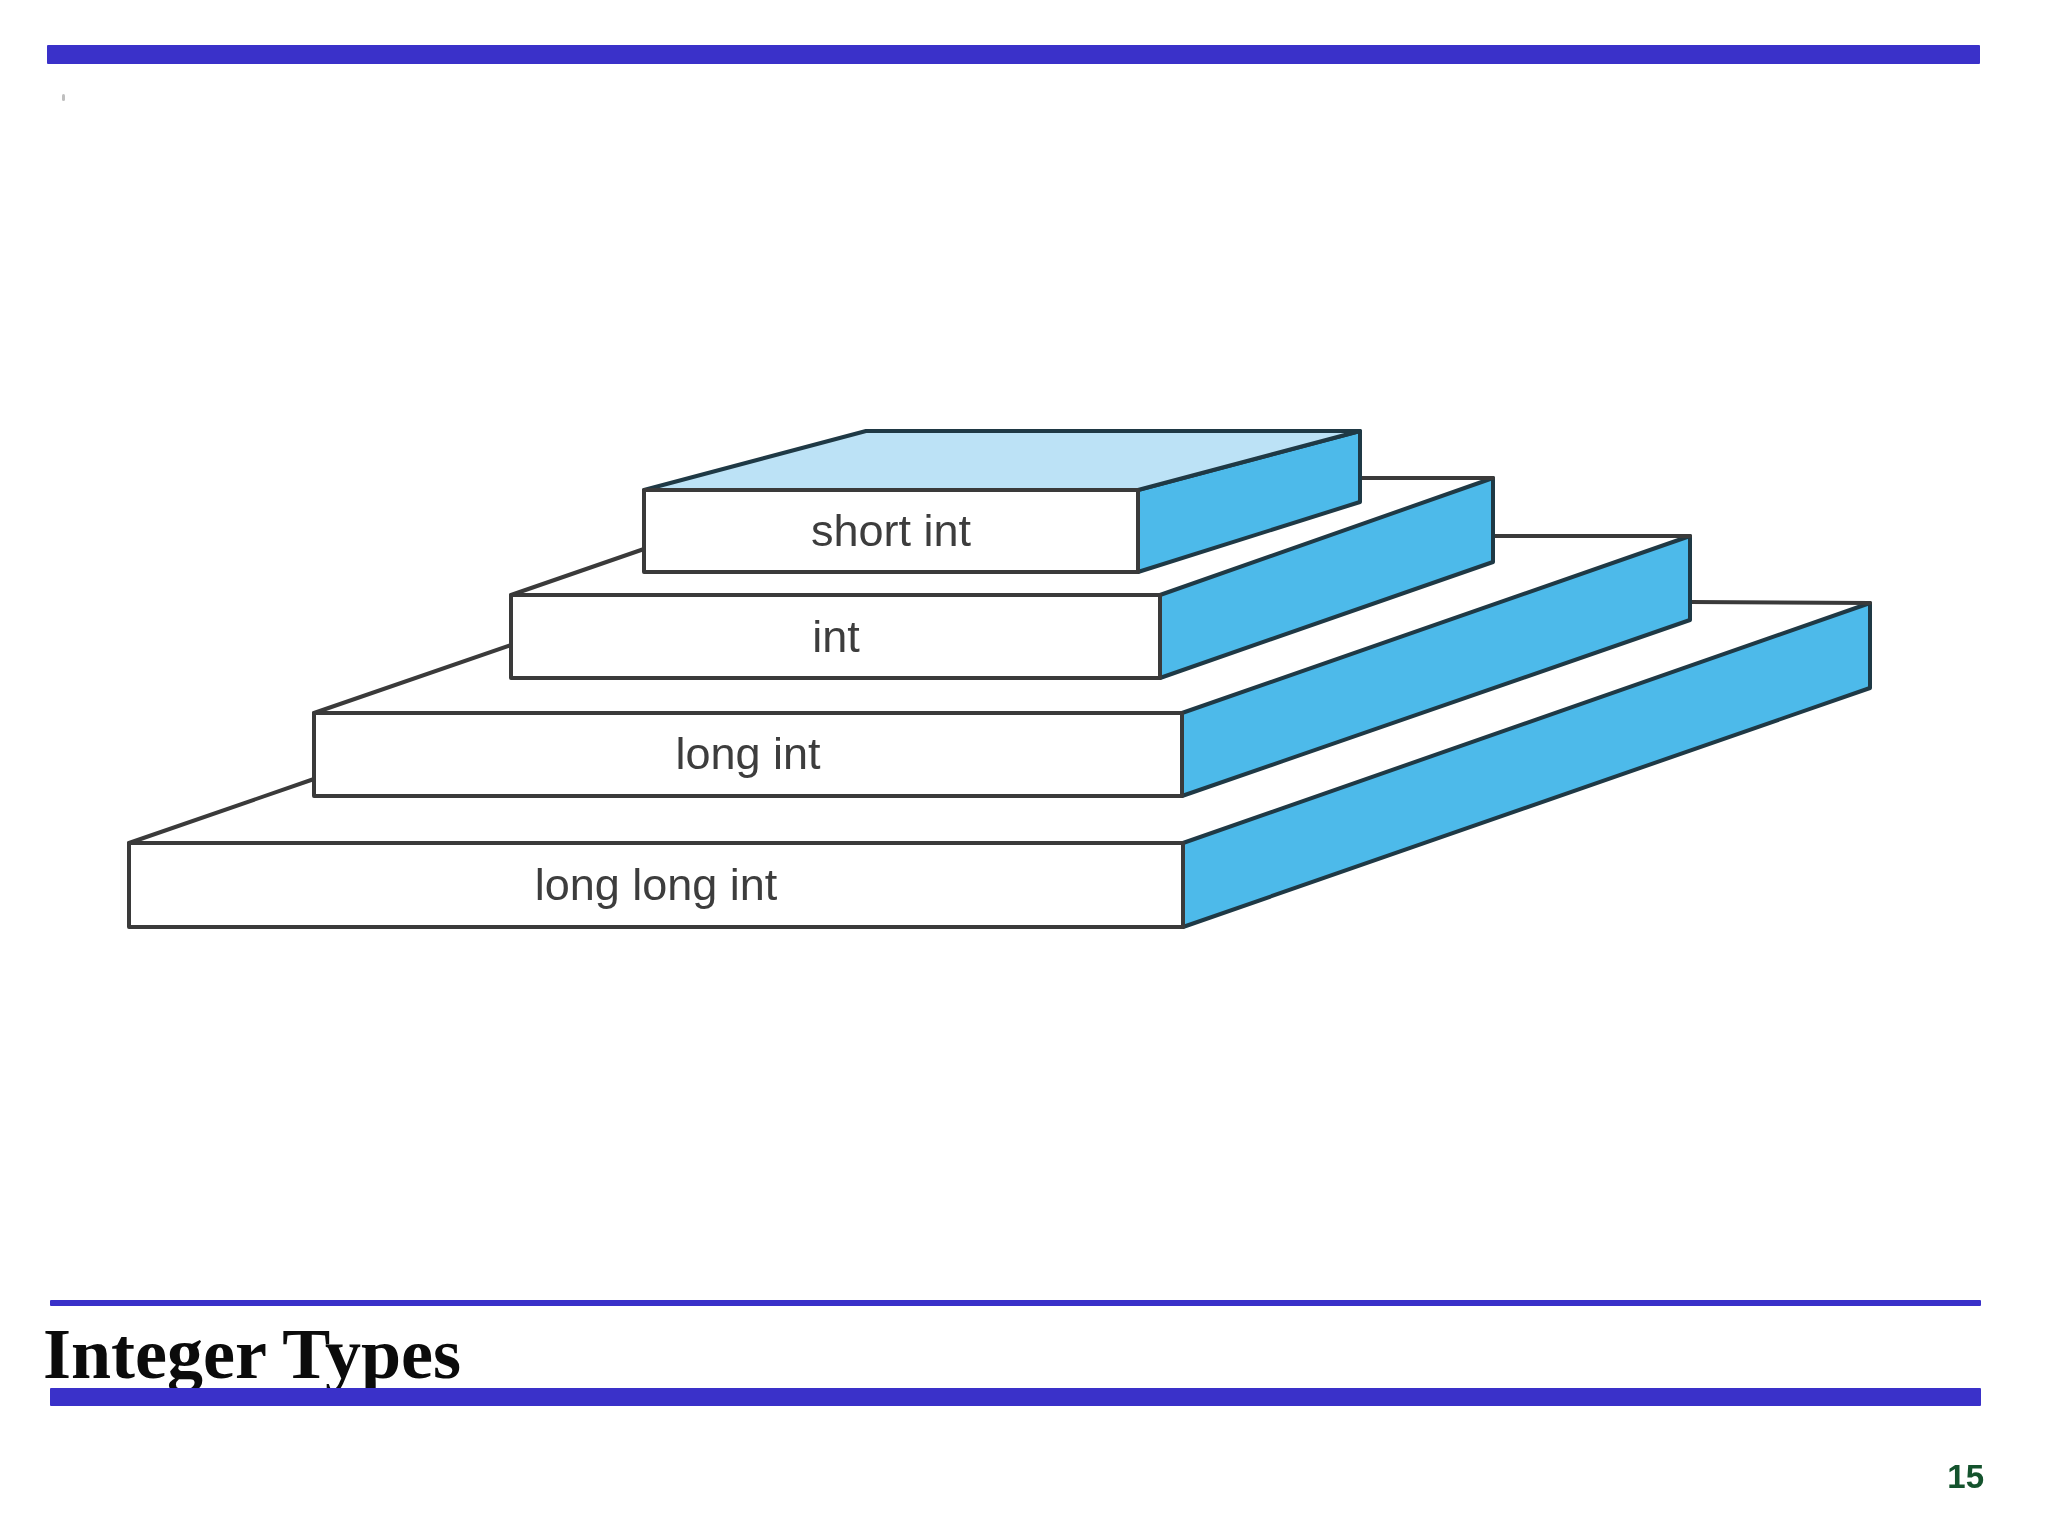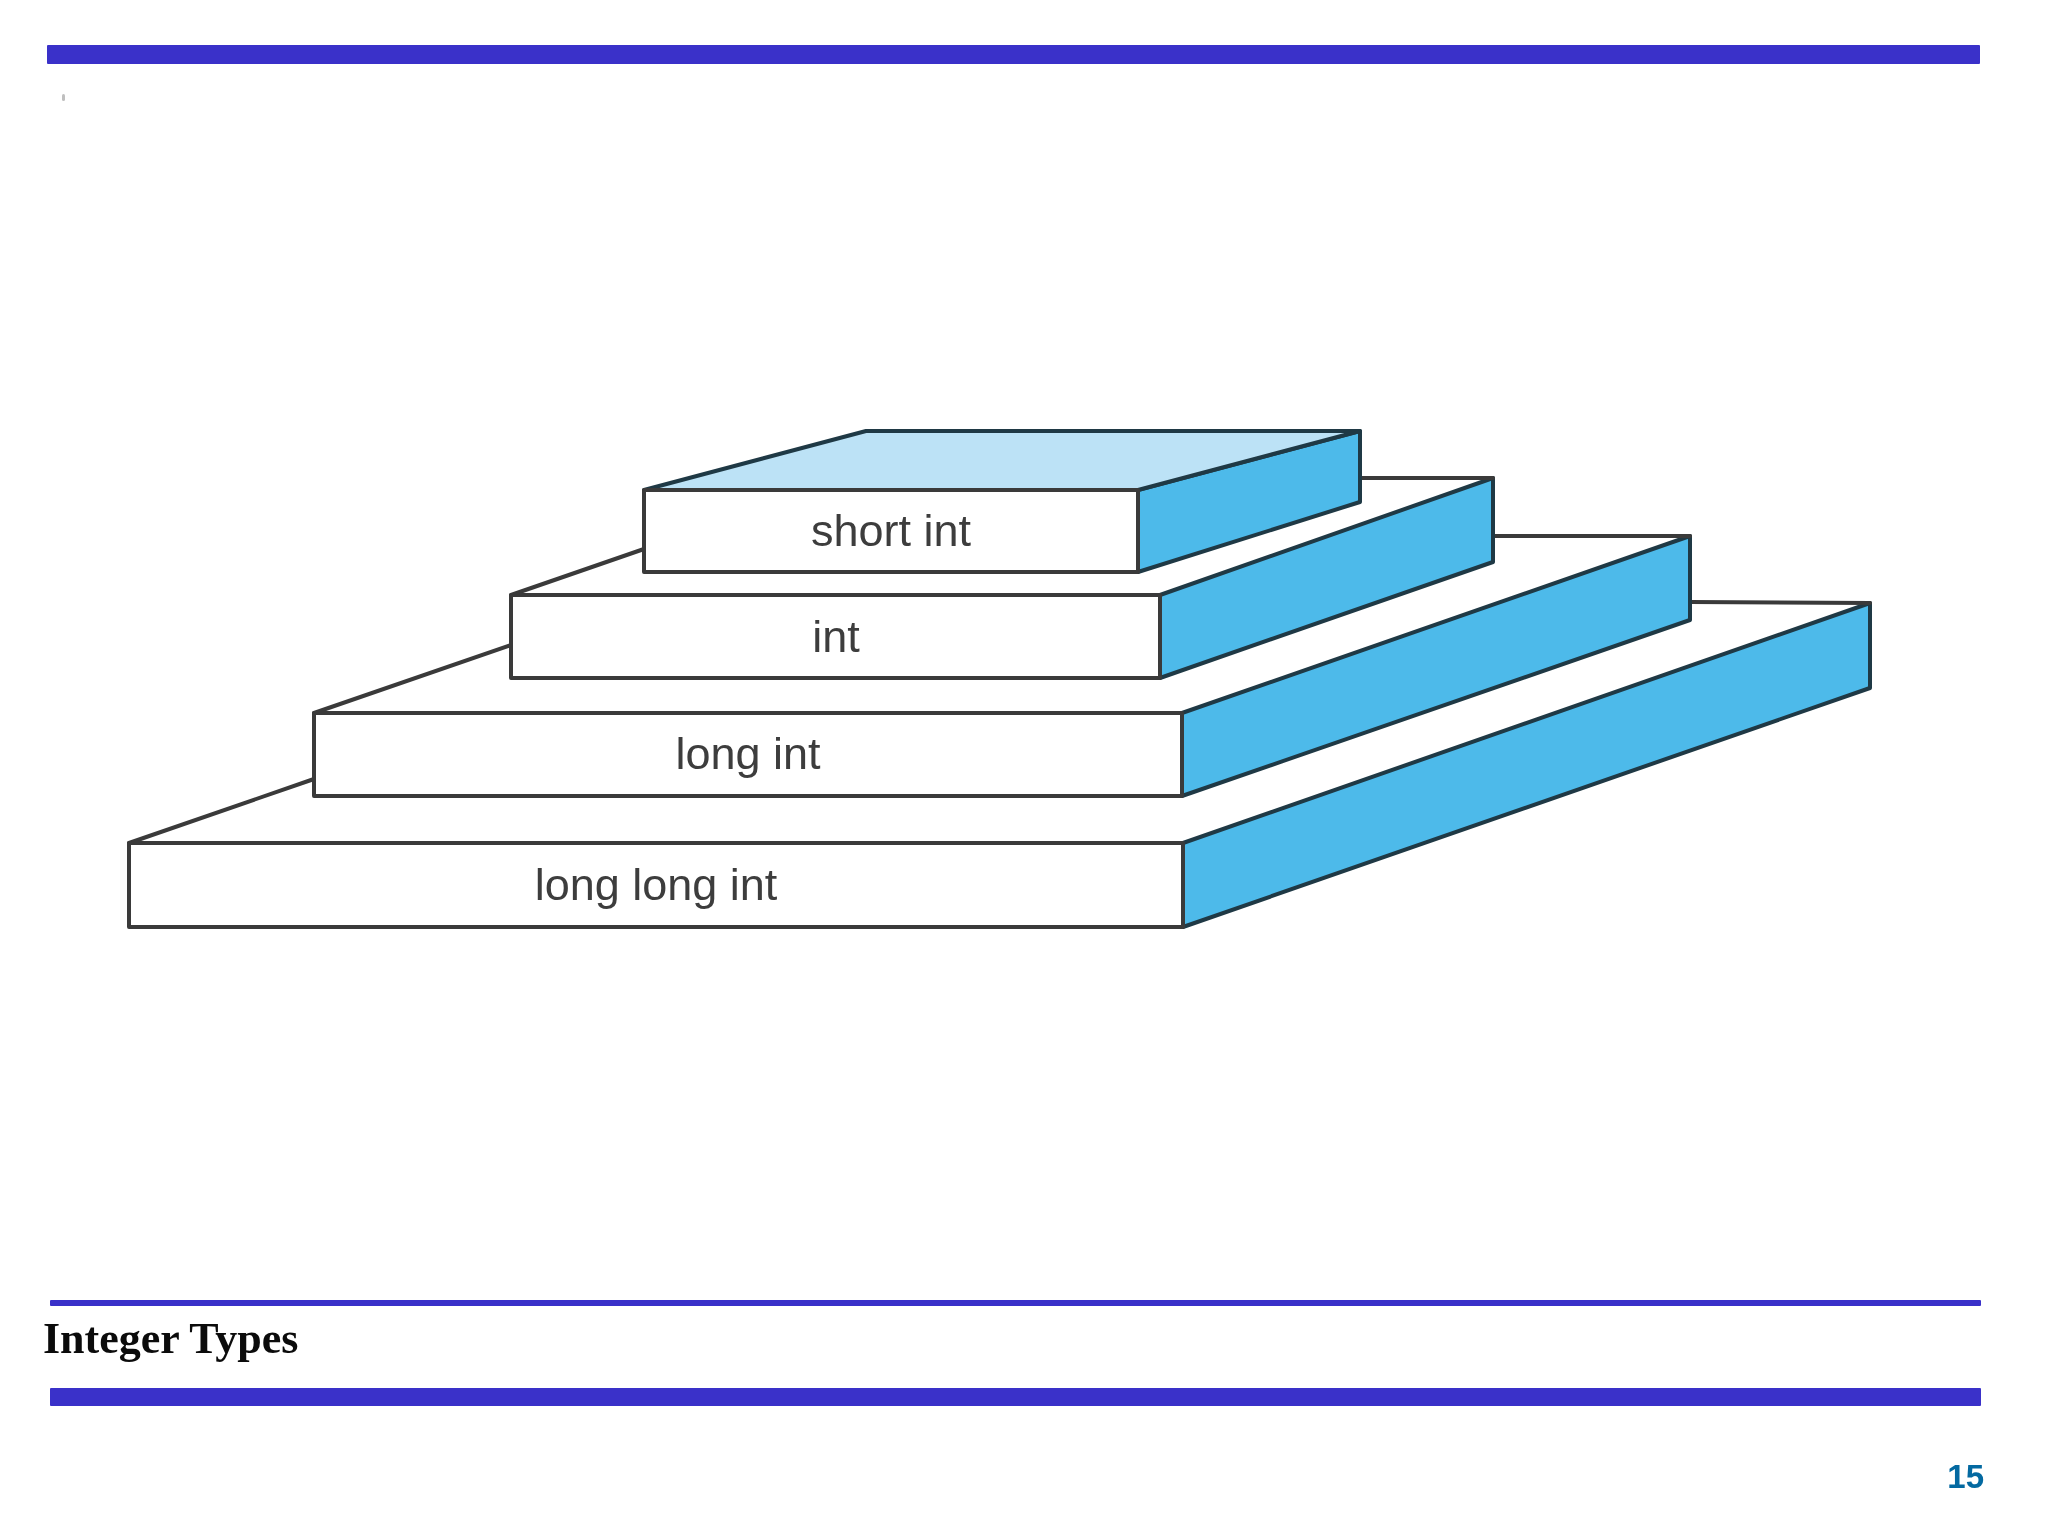--- a/index.html
+++ b/index.html
@@ -72,33 +72,33 @@
     top: 1388px;
     width: 1931px;
     height: 18px;
   }
   #slide-title {
     position: absolute;
     left: 43px;
     top: 1313px;
     font-family: "Liberation Serif", serif;
     font-weight: bold;
-    font-size: 44px;
+    font-size: 72px;
     color: #0b0b0b;
     letter-spacing: 0px;
     white-space: nowrap;
   }
   #page-number {
     position: absolute;
     right: 64px;
     top: 1458px;
     font-family: "Liberation Sans", sans-serif;
     font-weight: bold;
     font-size: 33px;
-    color: #0369a1;
+    color: #14532d;
   }
 </style>
 </head>
 <body>
 
 <div id="top-bar" class="accent-bar" style="background: rgb(58, 49, 201);"></div>
 
 <div id="speck"></div>
 
 <svg id="diagram-svg" width="2048" height="1536" viewBox="0 0 2048 1536">

